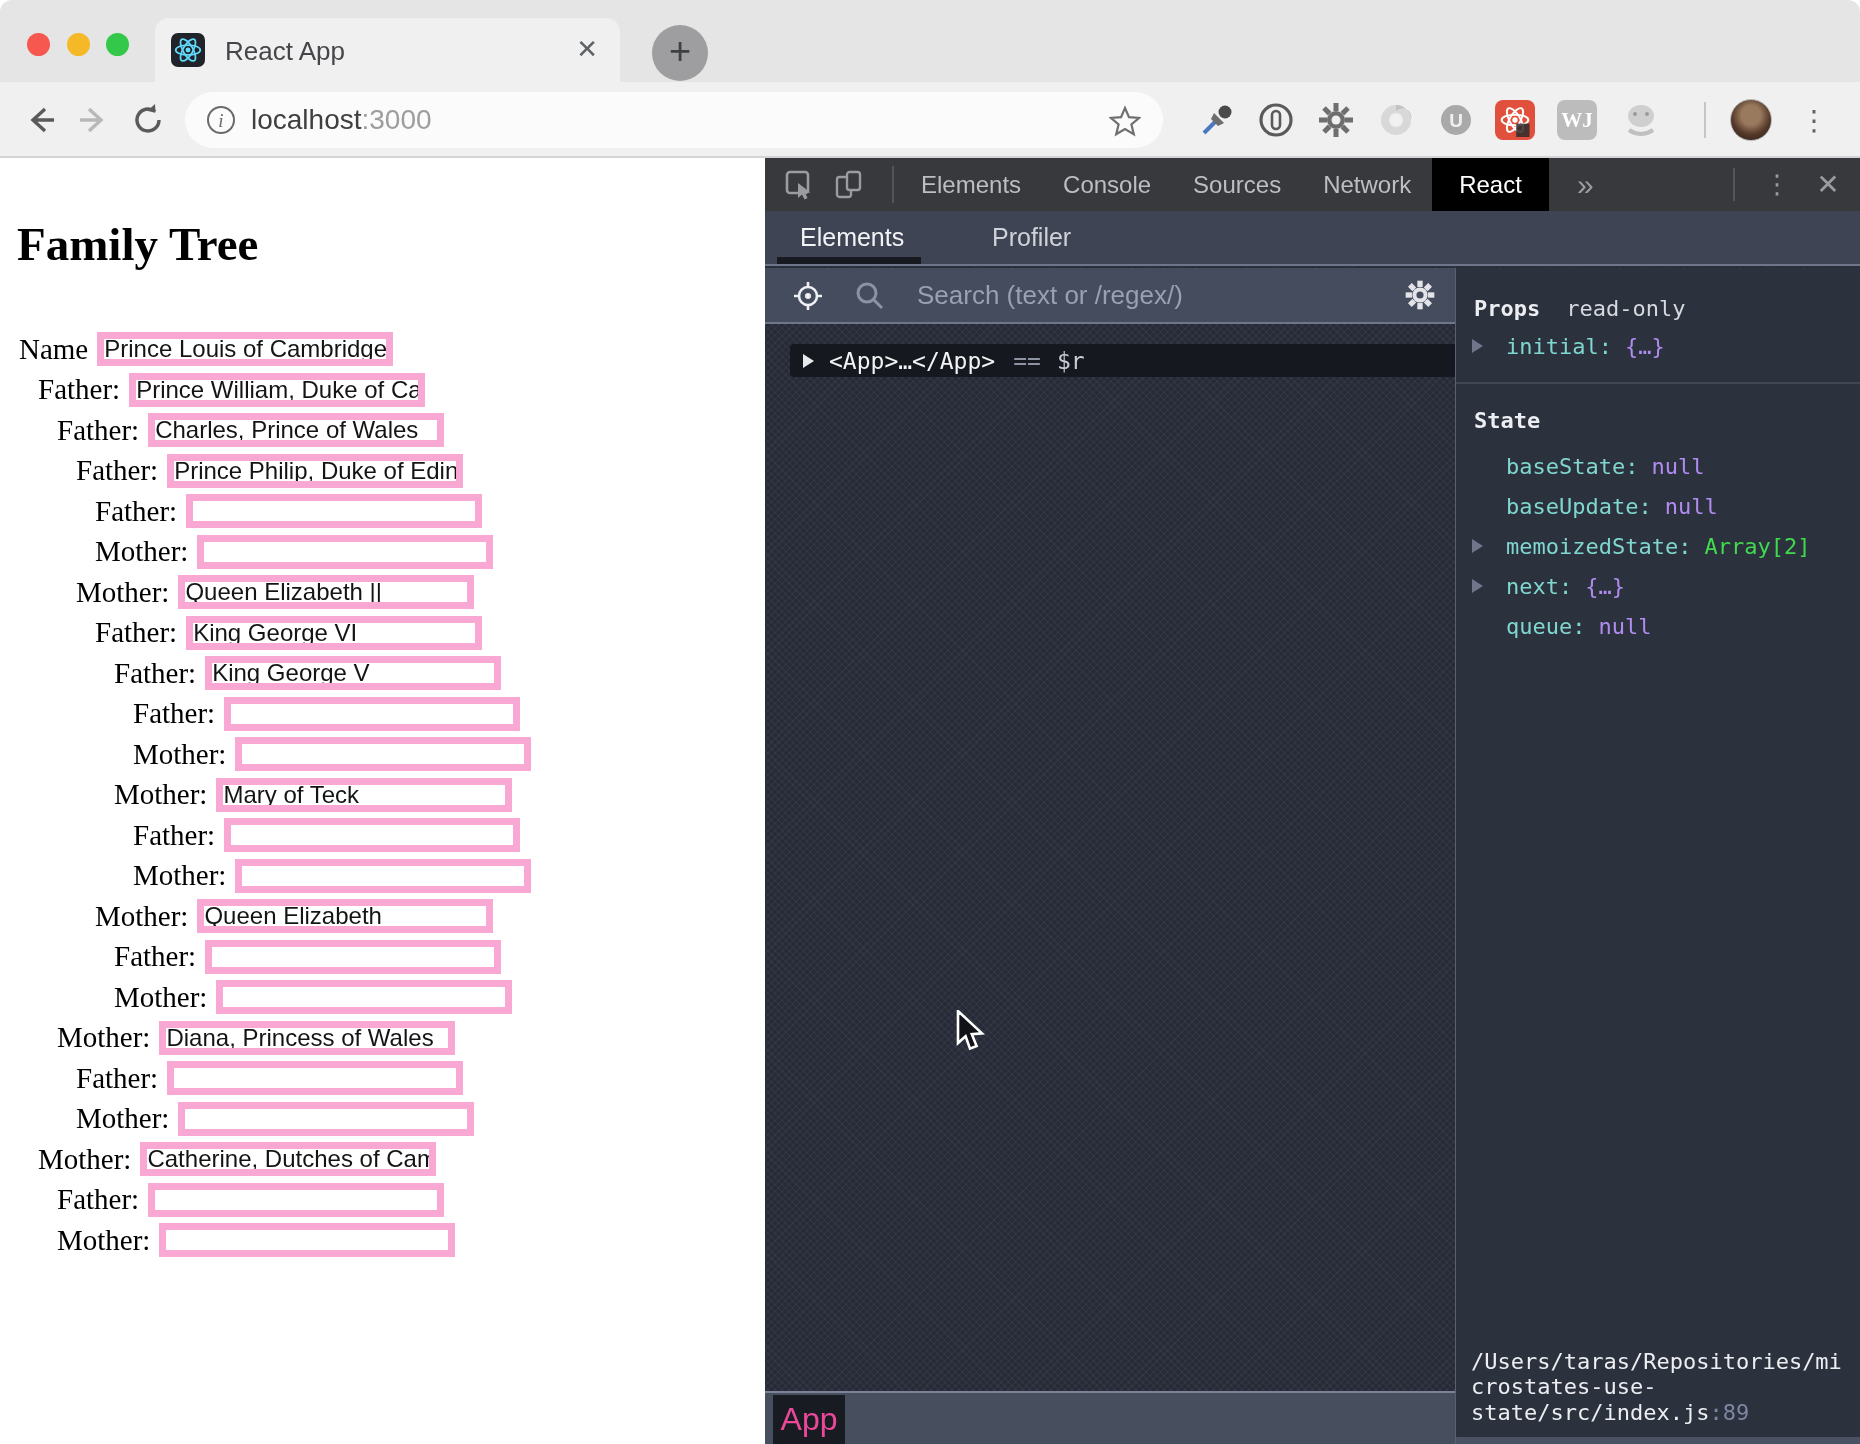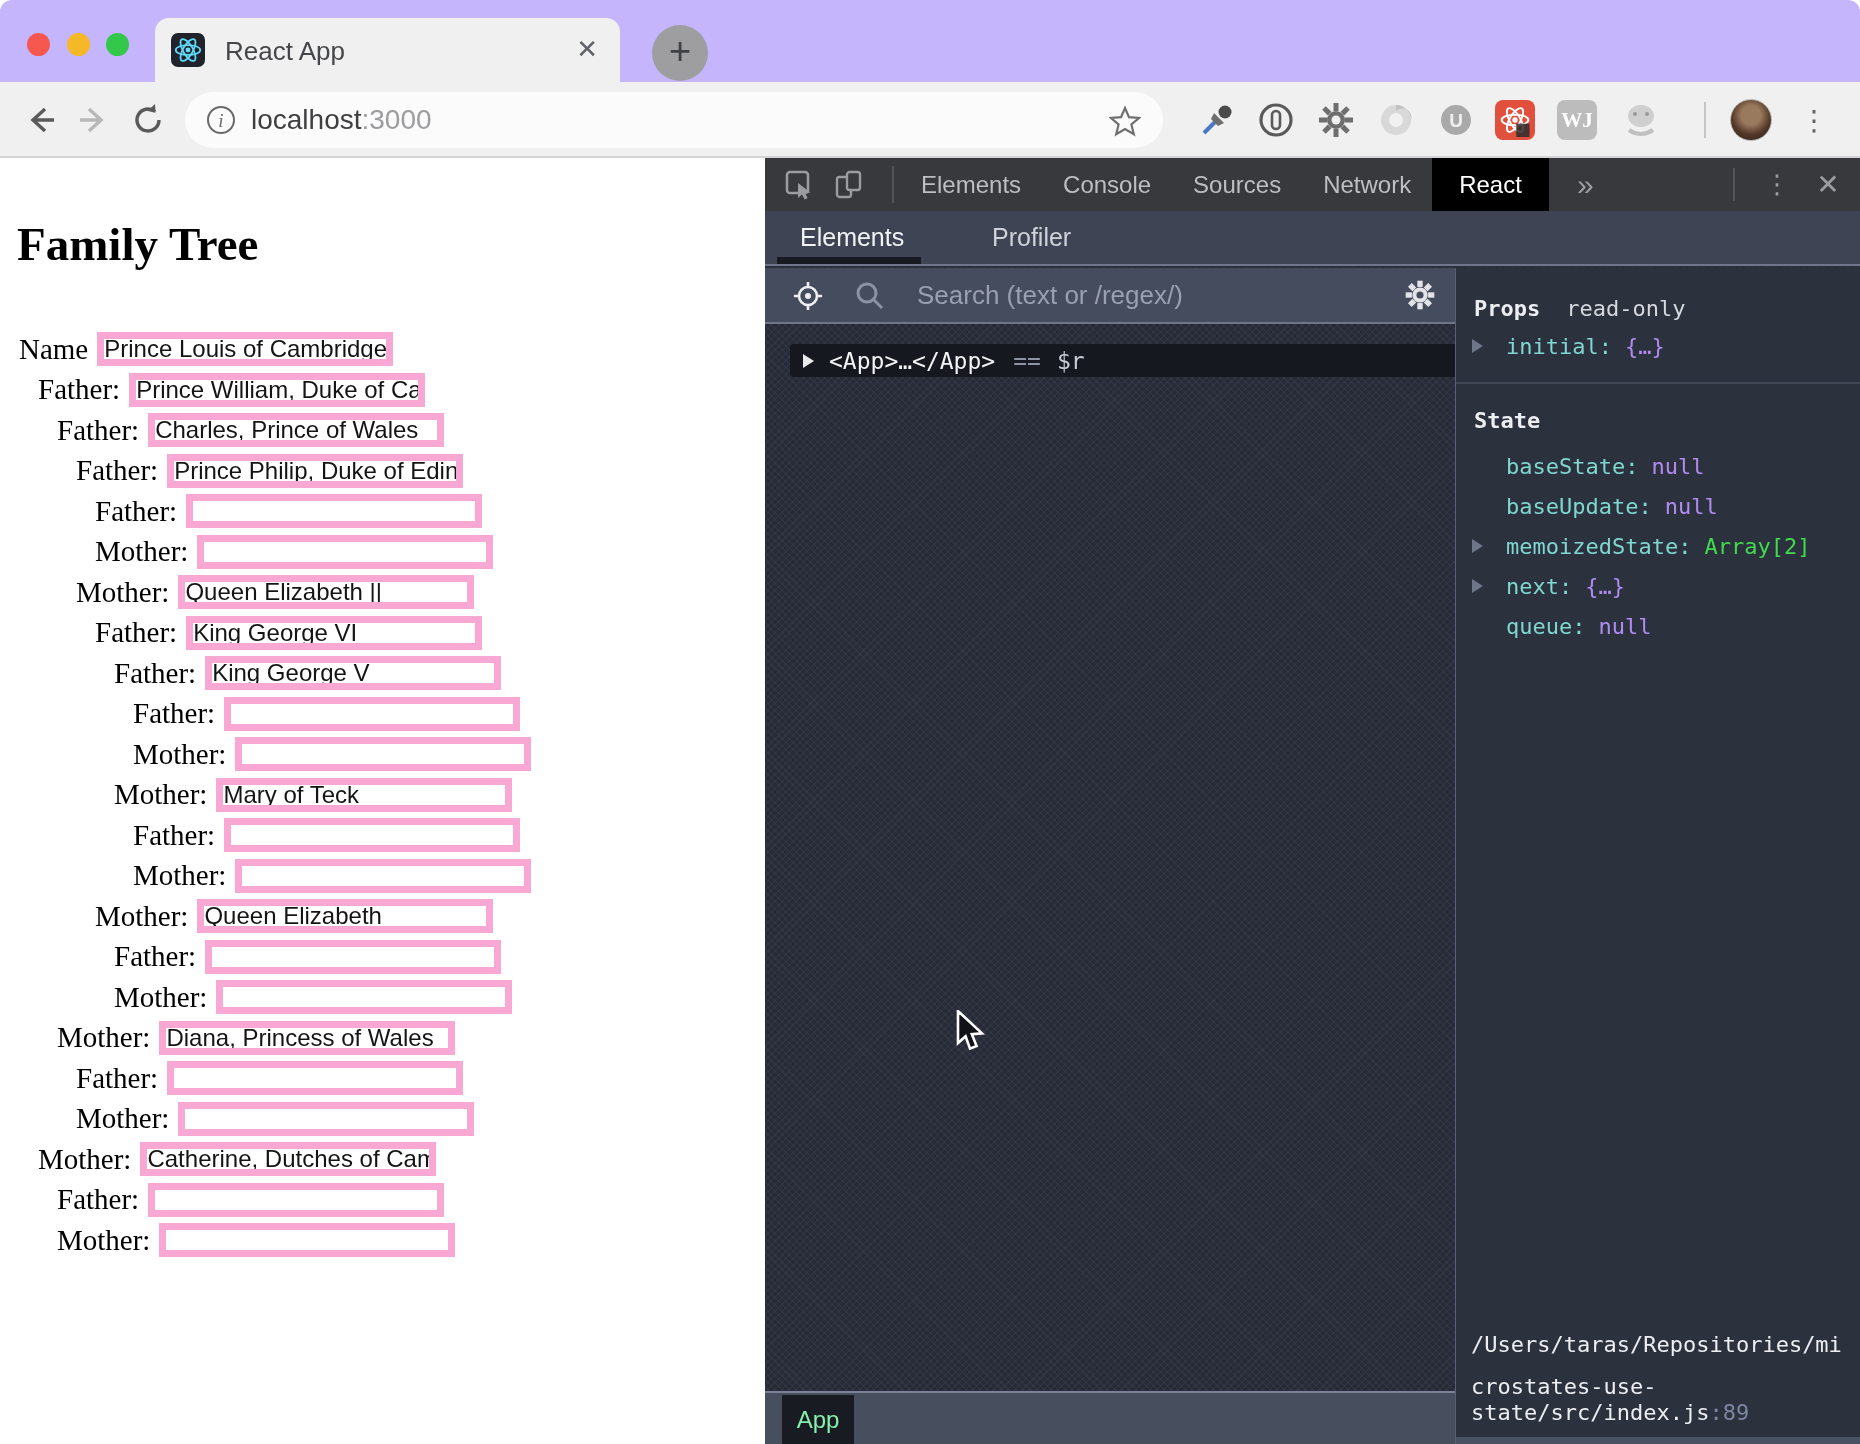--- a/index.html
+++ b/index.html
@@ -1,21 +1,21 @@
 <!DOCTYPE html>
 <html><head>
 <meta charset="utf-8">
 <style>
   * { margin:0; padding:0; box-sizing:border-box; }
   html,body { width:1860px; height:1444px; overflow:hidden; background:#fff;
               font-family:"Liberation Sans", sans-serif; }
 
   
   .tabstrip { position:absolute; left:0; top:0; width:1860px; height:82px;
-              background:#c4b5fd; border-radius:12px 12px 0 0; }
+              background:#e5e5e5; border-radius:12px 12px 0 0; }
   .traffic { position:absolute; top:33px; width:23px; height:23px; border-radius:50%; }
   .tl-red { left:27px; background:#f6574e; }
   .tl-yellow { left:67px; background:#f5b928; }
   .tl-green { left:106px; background:#34c84a; }
   .tab { position:absolute; left:155px; top:18px; width:465px; height:64px;
          background:#f0f0f1; border-radius:14px 14px 0 0; }
   .favicon { position:absolute; left:16px; top:15px; width:34px; height:34px;
              background:#20232a; border-radius:7px; display:flex; align-items:center; justify-content:center; }
   .tab-title { position:absolute; left:70px; top:18px; font-size:26px; color:#454649; }
   .tab-close { position:absolute; right:22px; top:16px; font-size:26px; color:#5f6368; cursor:default; }
@@ -88,22 +88,22 @@
               border-radius:4px; display:flex; align-items:center;
               font-family:"DejaVu Sans Mono", monospace; font-size:23px; color:#f2f3f5; }
   .tri-w { width:0; height:0; border-left:11px solid #e8e9eb; border-top:7px solid transparent;
            border-bottom:7px solid transparent; margin-left:13px; }
   .tree-node { margin-left:15px; }
   .tree-eq { margin-left:18px; color:#8d93a0; }
   .tree-ref { margin-left:16px; color:#c7ccd6; }
 
   .bottombar { position:absolute; left:0; top:1233px; width:690px; height:53px; background:#474e5e;
                border-top:2px solid #7c8396; }
-  .app-tab { position:absolute; left:17px; top:2px; width:72px; height:49px; background:#181b21;
-             color:#86efac; font-size:24px; display:flex; align-items:center; justify-content:center; }
+  .app-tab { position:absolute; left:8px; top:2px; width:72px; height:49px; background:#181b21;
+             color:#ec4899; font-size:32px; display:flex; align-items:center; justify-content:center; }
 
   .panel { position:absolute; left:690px; top:110px; width:405px; height:1176px; background:#2c313e;
            border-left:1px solid #596075; font-family:"DejaVu Sans Mono", monospace; }
   .panel-strip { position:absolute; left:0; bottom:0; width:100%; height:7px; background:#4b5263; }
   .p-section1 { padding:22px 0 0 0; }
   .p-header { height:36px; padding-left:18px; display:flex; align-items:center; font-size:22px; color:#eceef1; }
   .p-header b { font-weight:bold; }
   .p-mode { margin-left:26px; font-weight:normal; color:#d6d9de; }
   .p-row { position:relative; height:40px; padding-left:50px; display:flex; align-items:center;
            font-size:22px; }
@@ -472,17 +472,17 @@
         </div>
         <div class="p-row">
           <span class="p-key">queue:</span>
           <span class="p-val v-null">null</span>
         </div>
       </div>
 
     <div class="panel-strip"></div>
     <div class="src-path" id="src-path">
         <span style="display: block;">/Users/taras/Repositories/mi</span>
-        <span style="display: block; margin-top: 17px;">crostates-use-</span>
+        <span style="display: block;">crostates-use-</span>
         <span style="display: block;">state/src/index.js<span class="src-line-no">:89</span></span>
       </div>
   </div>
 </div>
 
 </body></html>

